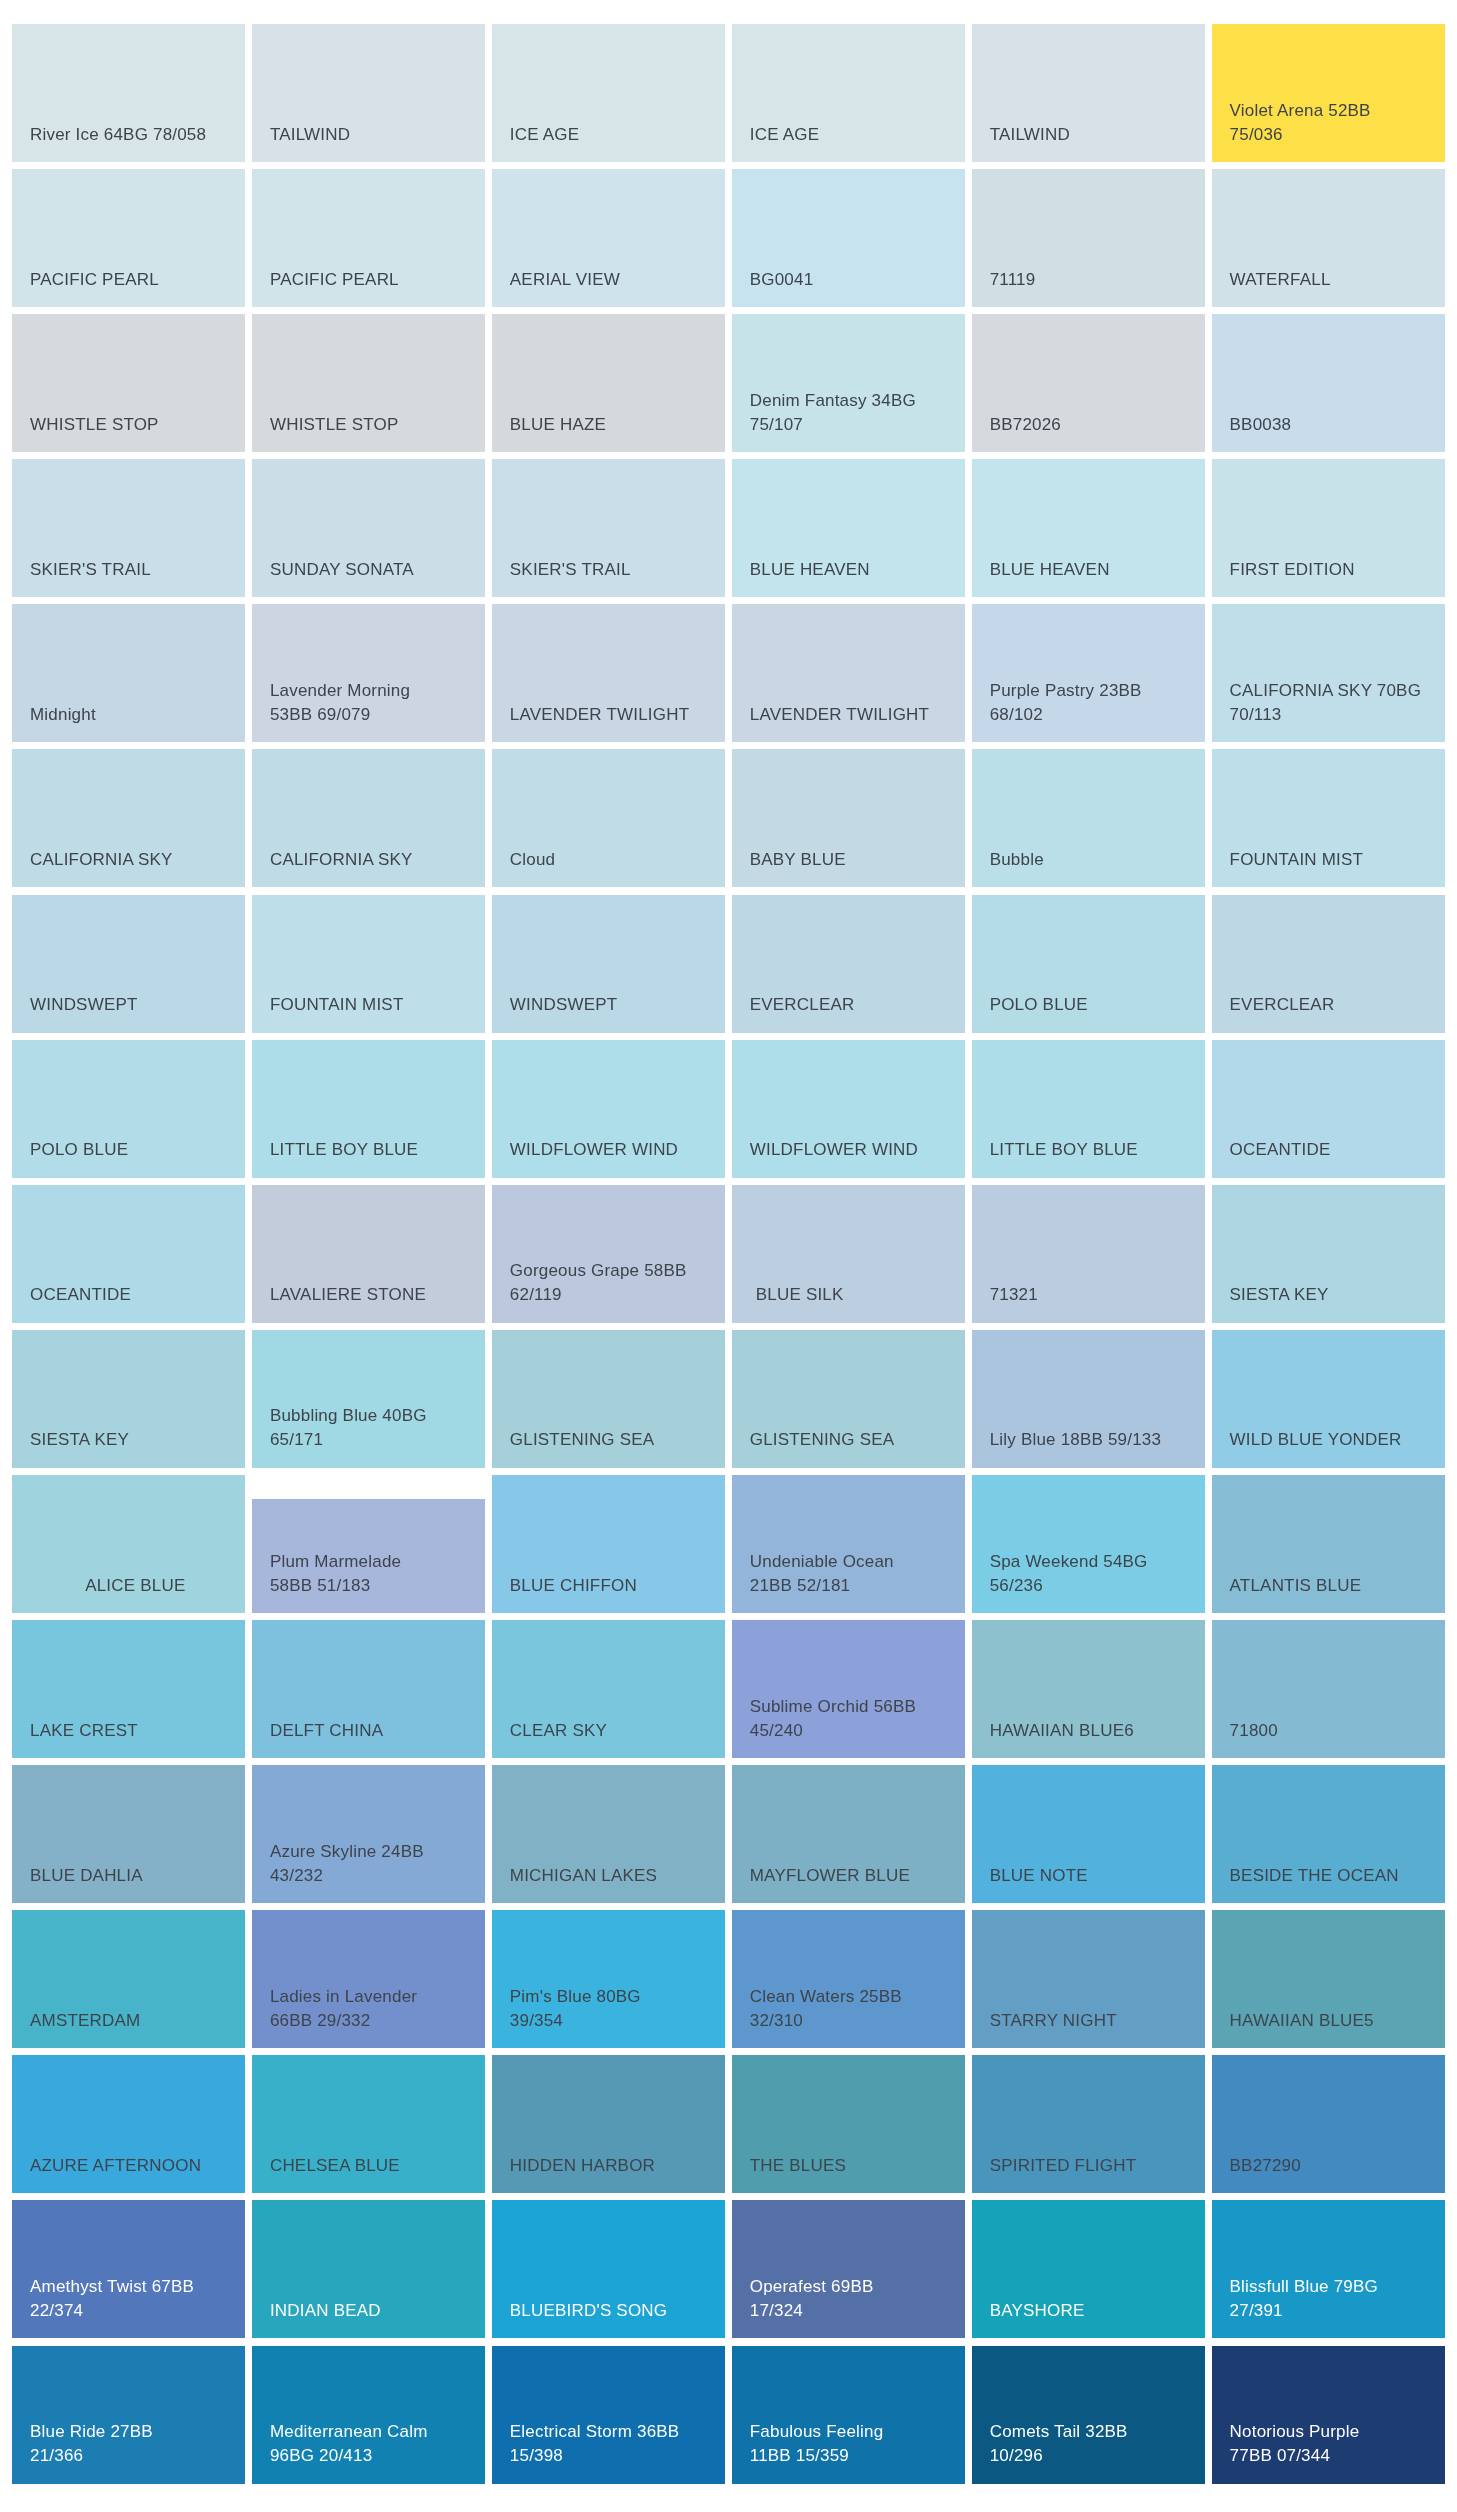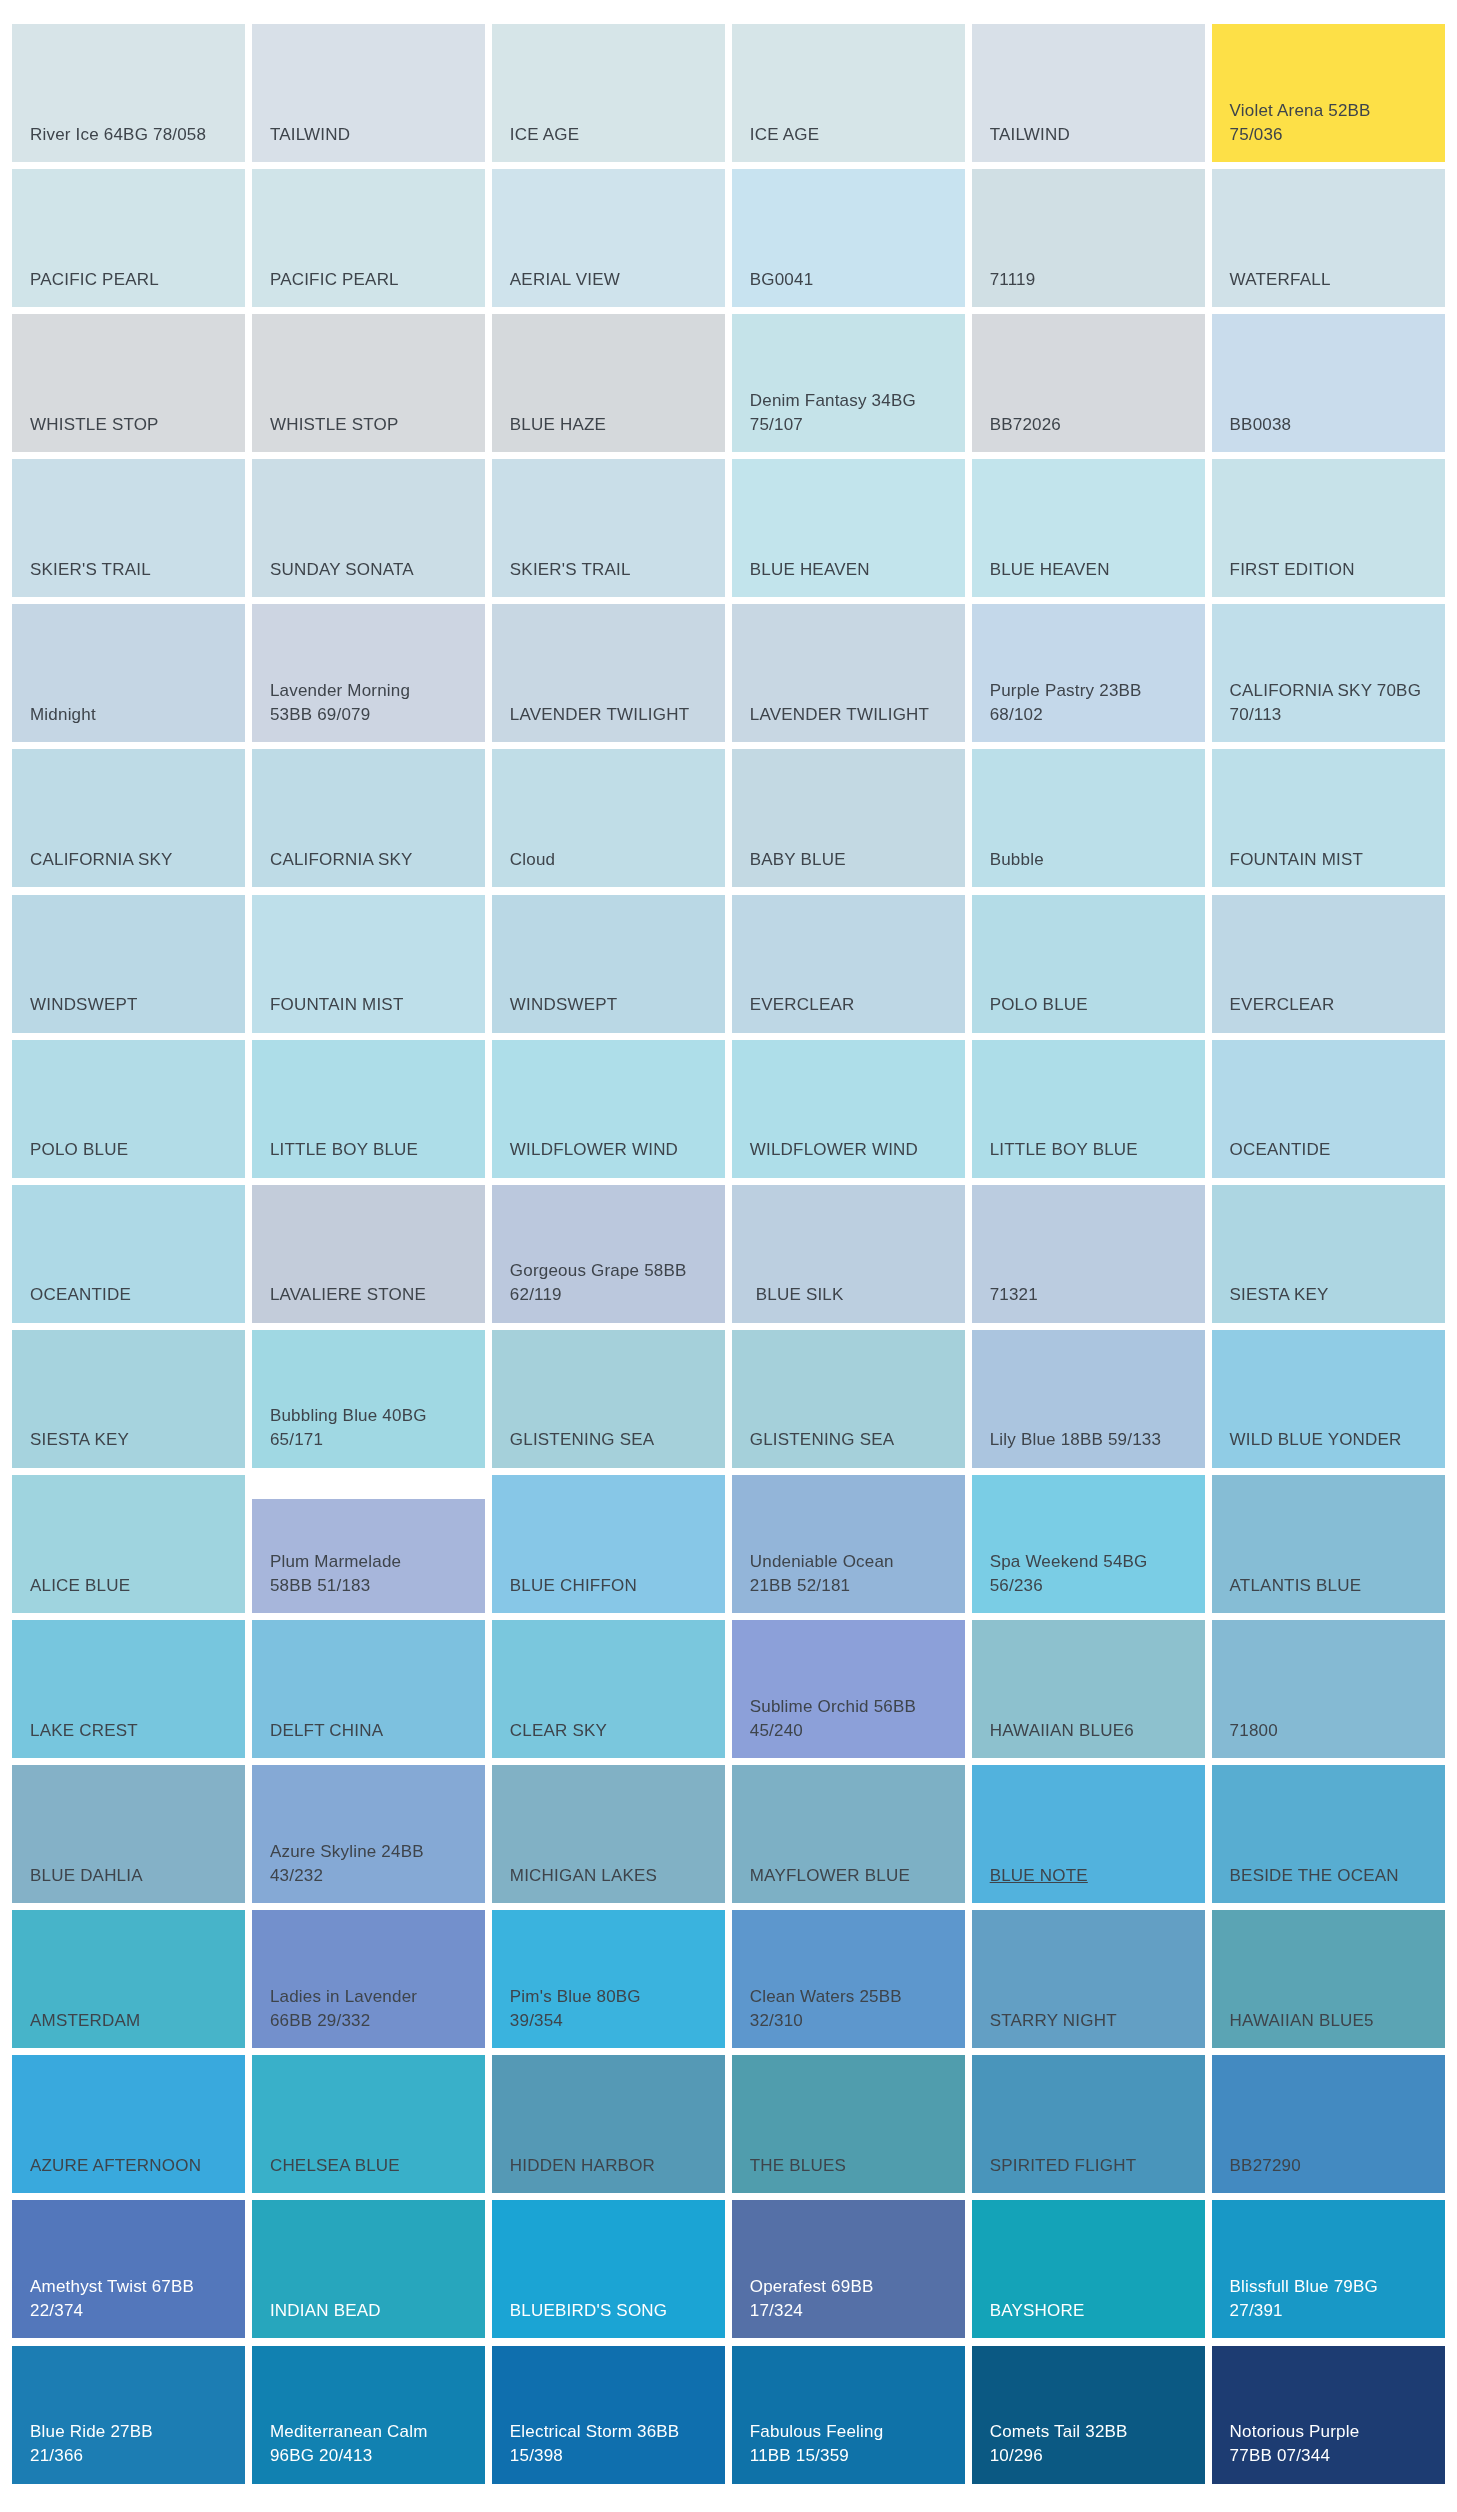--- a/index.html
+++ b/index.html
@@ -349,21 +349,21 @@
       <div class="cell" style="background: rgb(171, 197, 223); color: rgb(62, 68, 75);">
     <div class="label">
           <div>Lily Blue 18BB 59/133</div>
         </div>
   </div>
       <div class="cell" style="background: rgb(144, 204, 229); color: rgb(62, 68, 75);">
     <div class="label">
           <div>WILD BLUE YONDER</div>
         </div>
   </div>
-      <div class="cell" style="background: rgb(159, 212, 223); color: rgb(62, 68, 75);">
+      <div class="cell" style="background: rgb(159, 212, 223); color: rgb(62, 68, 75); justify-content: center;">
     <div class="label">
           <div>ALICE BLUE</div>
         </div>
   </div>
       <div class="cell" style="background: rgb(167, 182, 219); color: rgb(62, 68, 75); margin-top: 24px;">
     <div class="label">
           <div>Plum Marmelade</div>
           <div>58BB 51/183</div>
         </div>
   </div>
@@ -434,21 +434,21 @@
       <div class="cell" style="background: rgb(129, 177, 197); color: rgb(62, 68, 75);">
     <div class="label">
           <div>MICHIGAN LAKES</div>
         </div>
   </div>
       <div class="cell" style="background: rgb(125, 176, 197); color: rgb(62, 68, 75);">
     <div class="label">
           <div>MAYFLOWER BLUE</div>
         </div>
   </div>
-      <div class="cell" style="background: rgb(82, 178, 221); color: rgb(62, 68, 75); text-decoration: underline;">
+      <div class="cell" style="background: rgb(82, 178, 221); color: rgb(62, 68, 75);">
     <div class="label">
           <div>BLUE NOTE</div>
         </div>
   </div>
       <div class="cell" style="background: rgb(88, 173, 209); color: rgb(62, 68, 75);">
     <div class="label">
           <div>BESIDE THE OCEAN</div>
         </div>
   </div>
       <div class="cell" style="background: rgb(71, 180, 201); color: rgb(62, 68, 75);">

